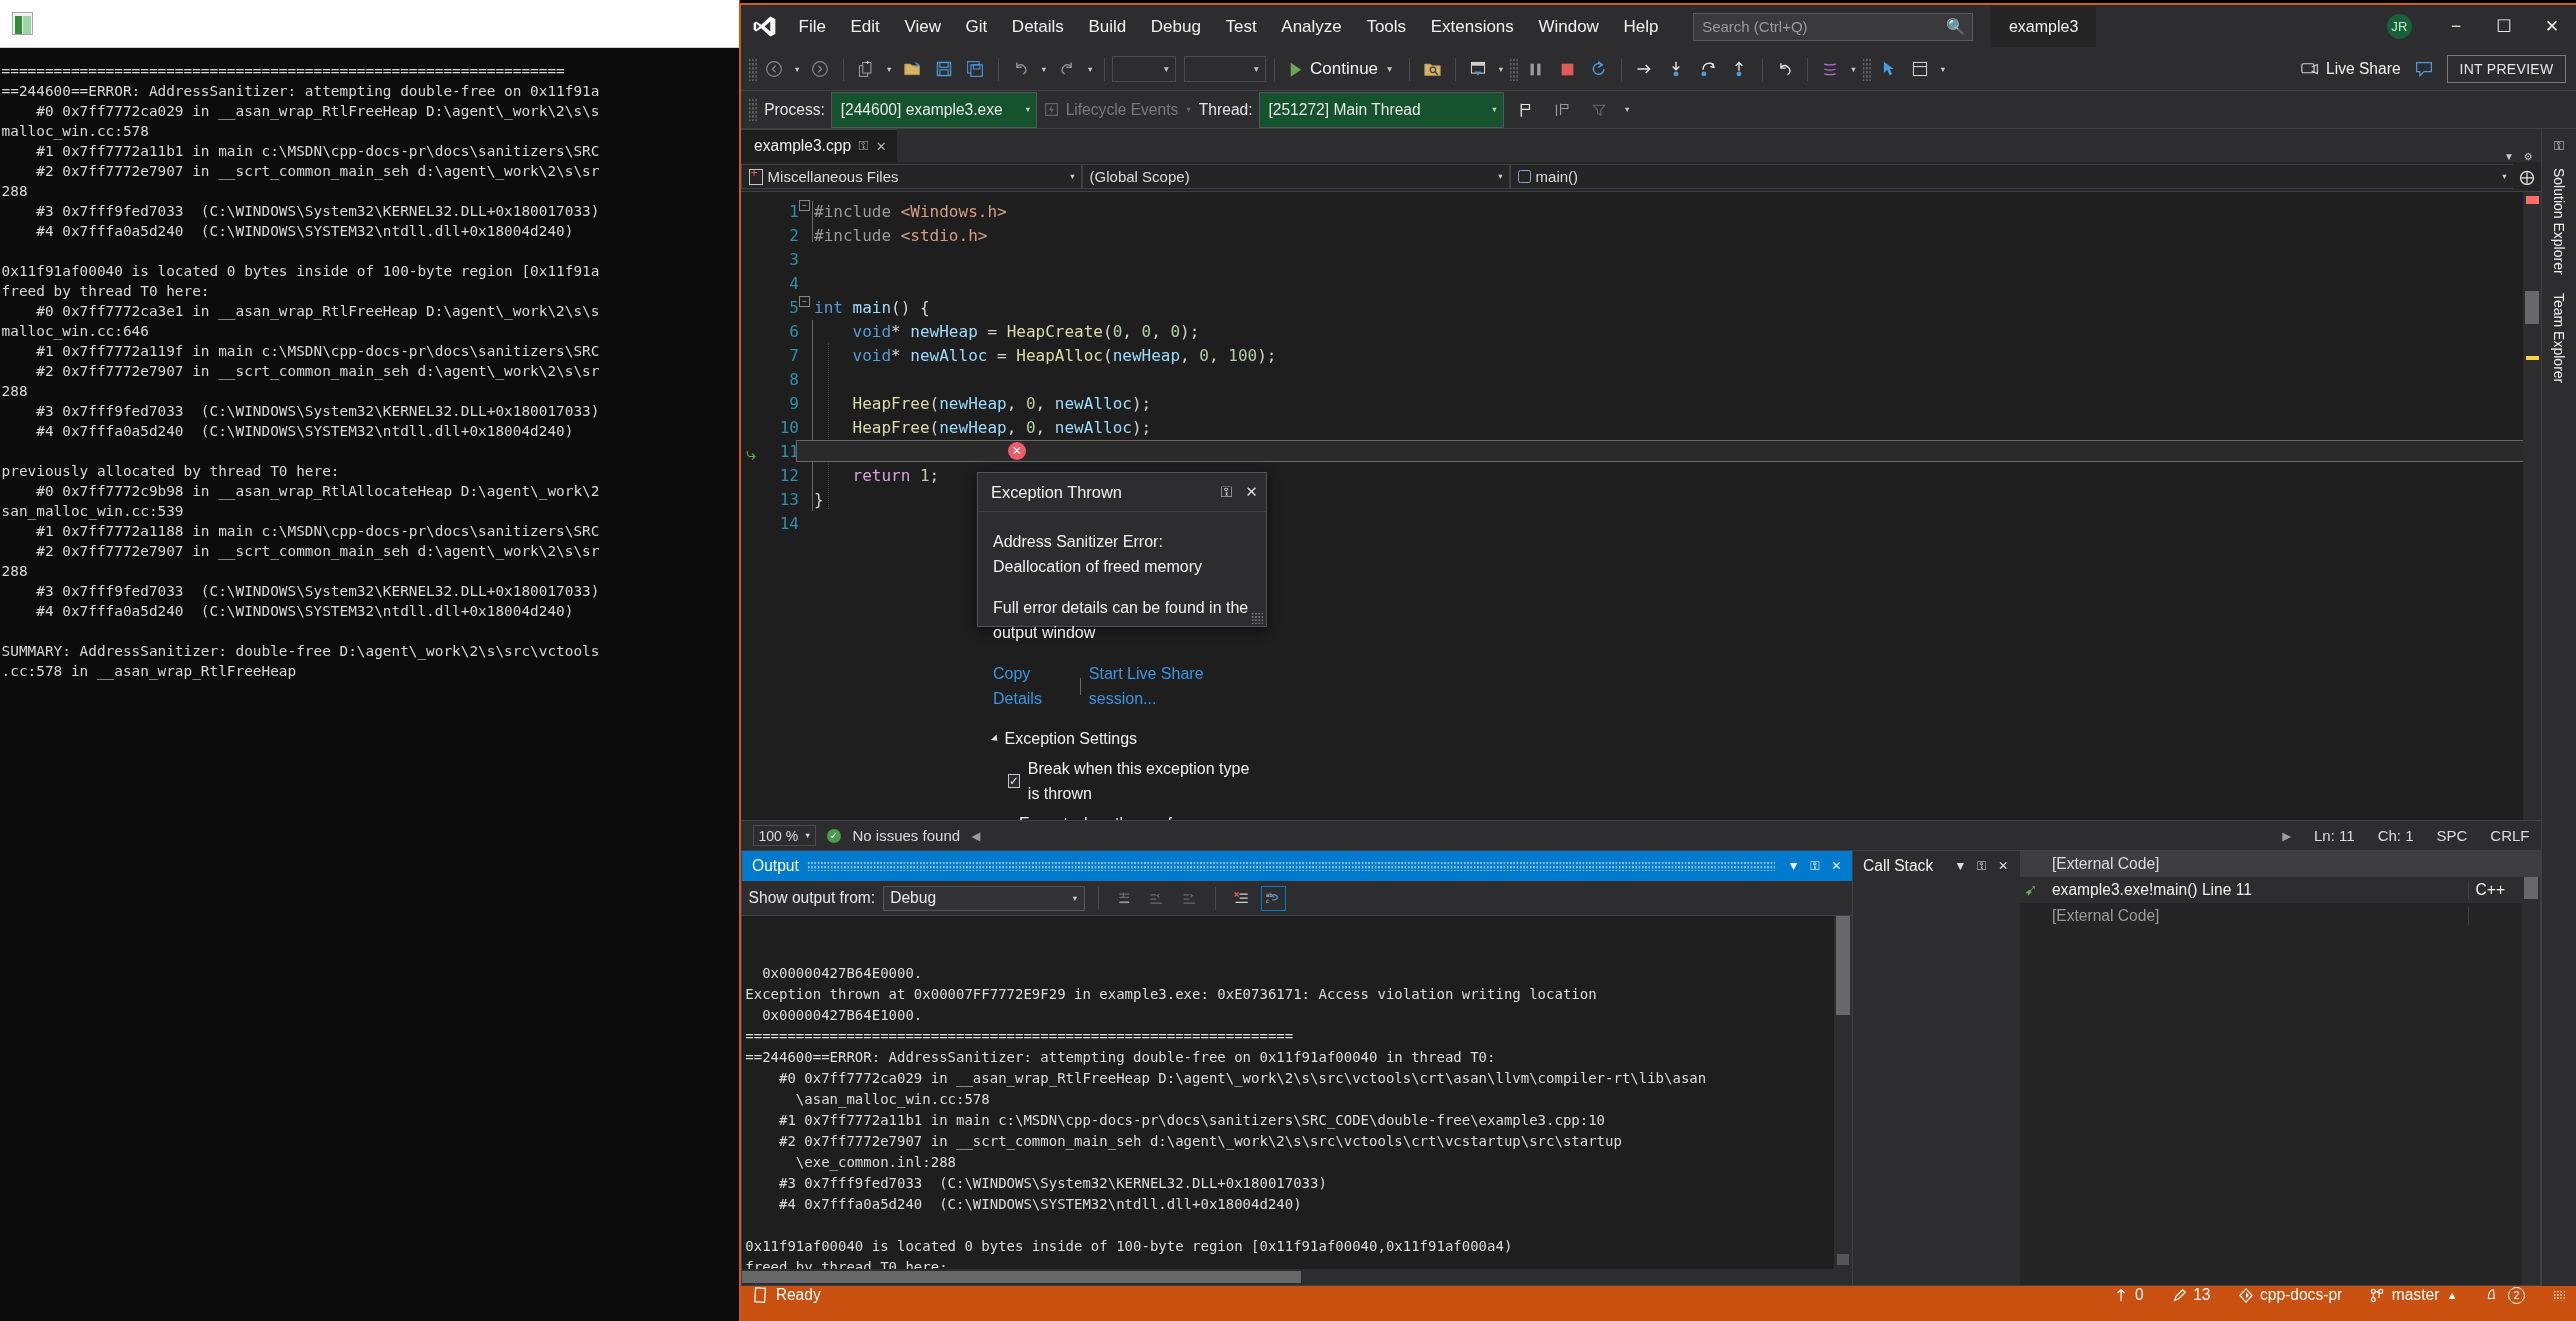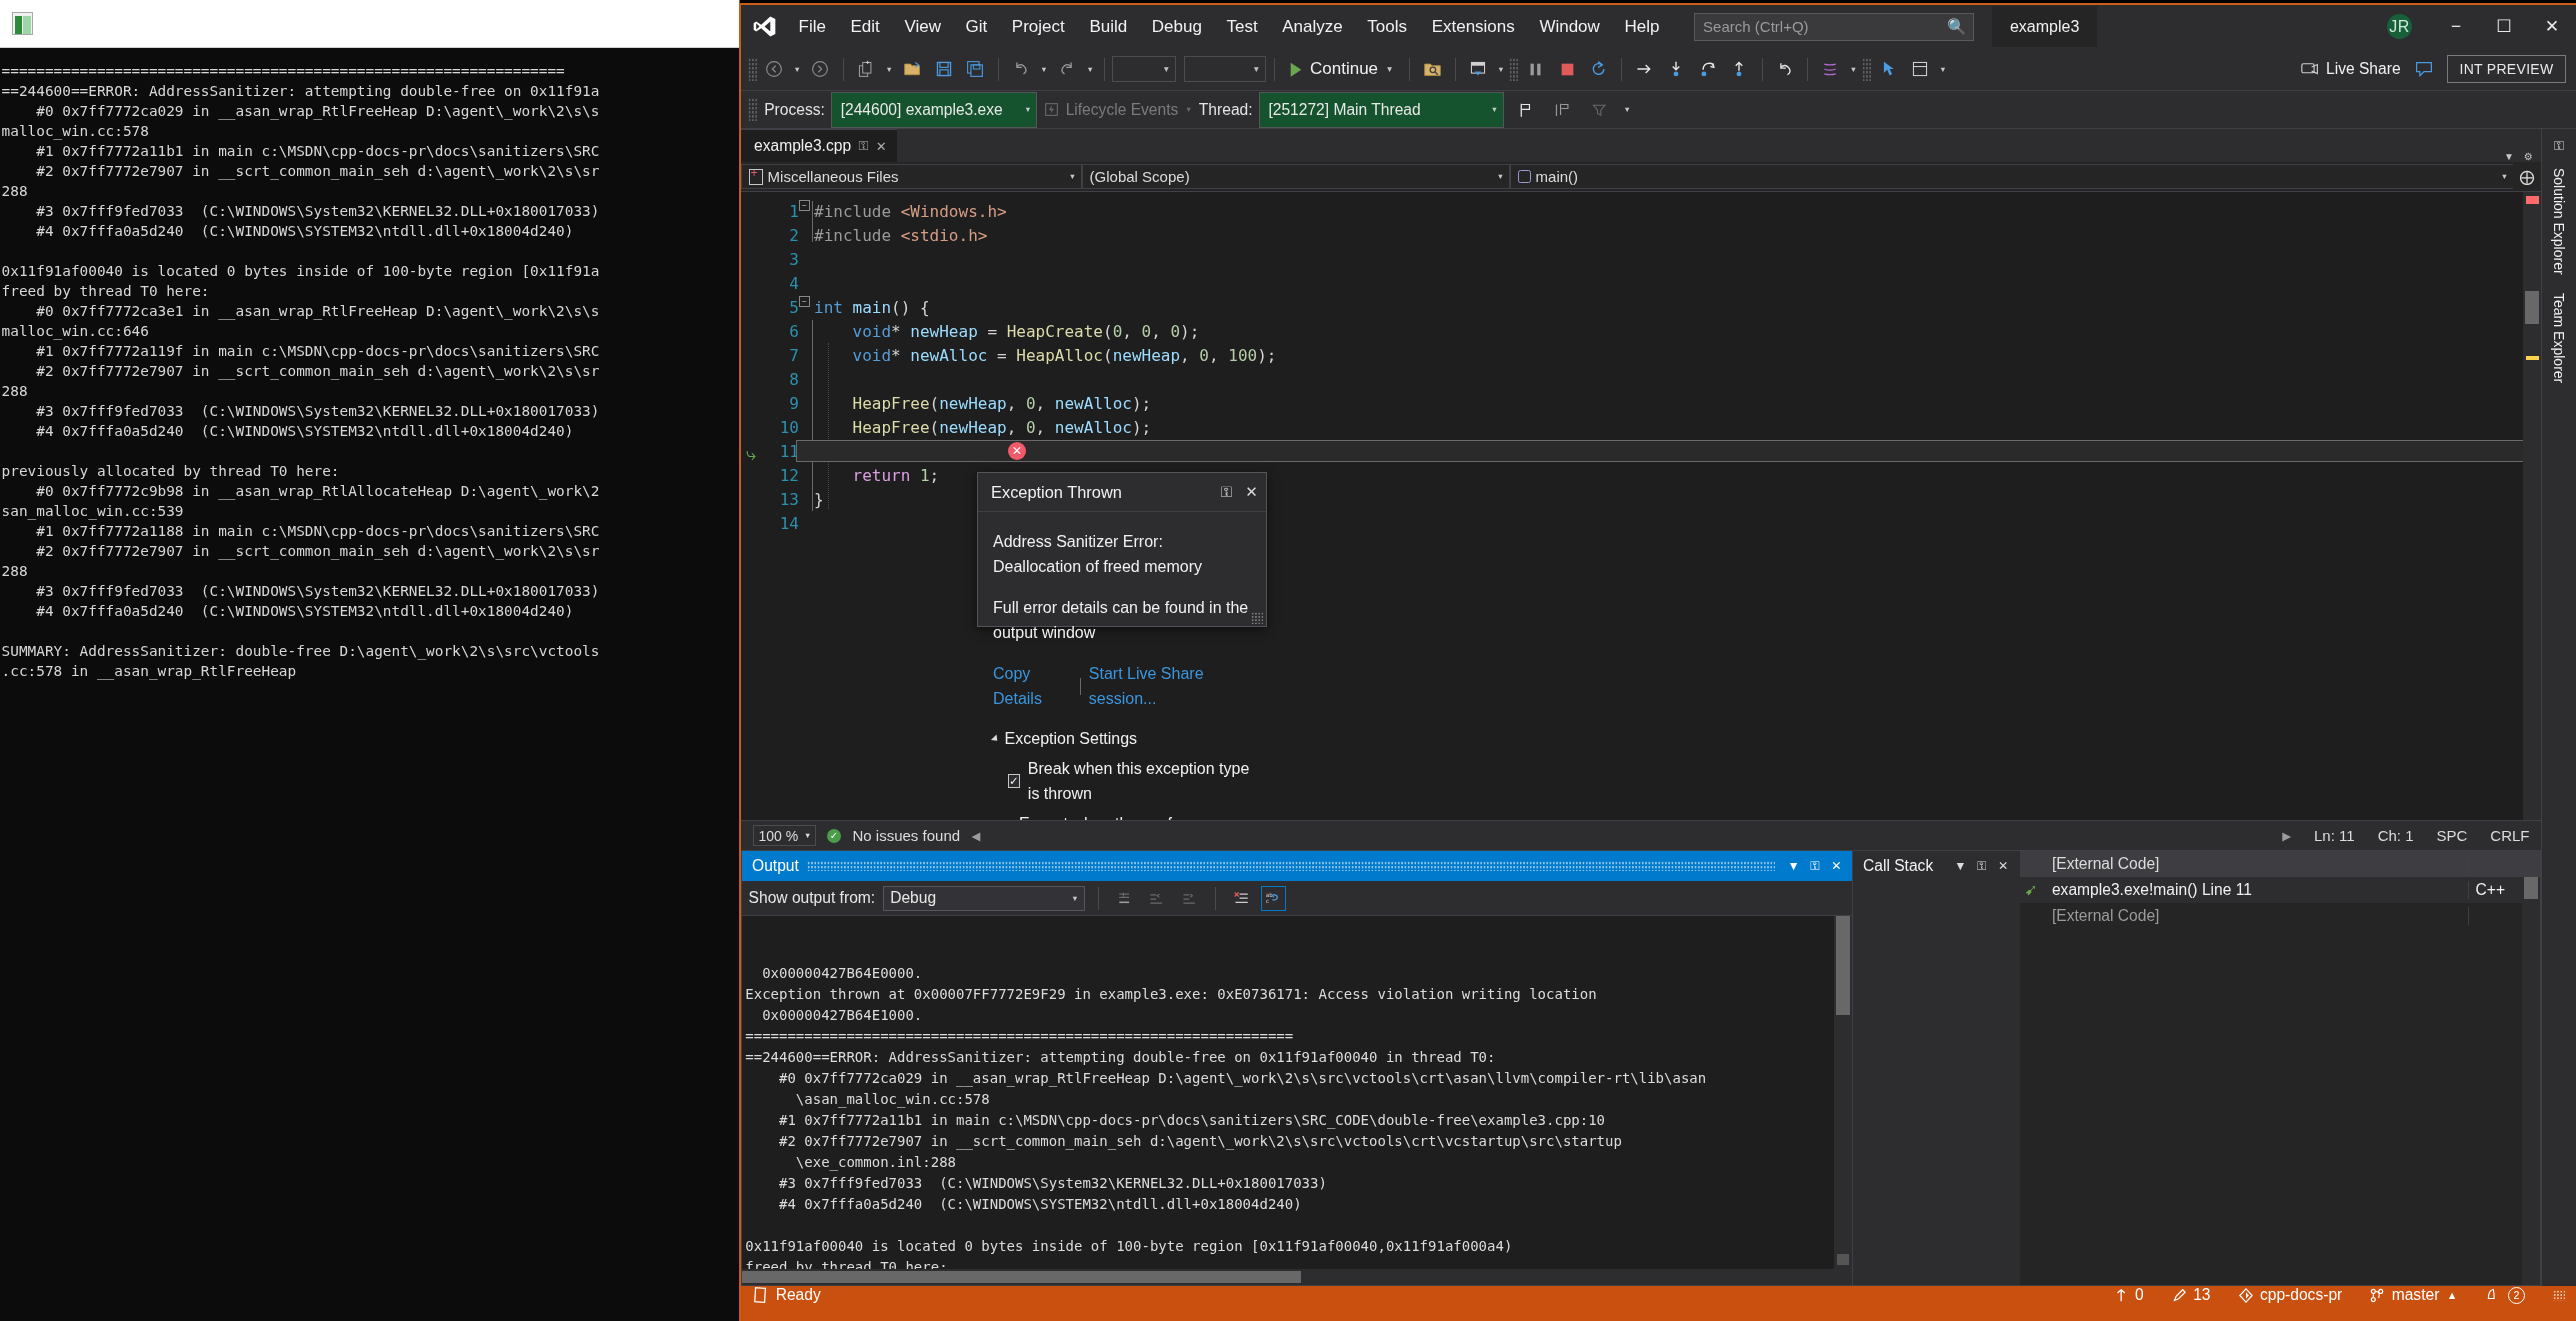--- a/index.html
+++ b/index.html
@@ -55,21 +55,21 @@
   }
   #vs-search .ph{ flex:1; white-space:nowrap; }
   #vs-search .mag{ font-size:15.6px; color:#c8c8c8; }
   #vs-proj-name{
     margin-left:18px; background:#252526; color:#f1f1f1; font-size:16px;
     padding:11.5px 18px; white-space:nowrap;
   }
   #titlebar-right{ margin-left:auto; display:flex; align-items:center; }
   #avatar{
     width:25px;height:25px;border-radius:50%;background:#17603a;color:#cfe9d9;
-    font-size:16px;display:flex;align-items:center;justify-content:center; margin-right:20px;
+    font-size:13px;display:flex;align-items:center;justify-content:center; margin-right:20px;
     letter-spacing:0.4px;
   }
   .wbtn{ width:48px;height:43px;display:flex;align-items:center;justify-content:center;
     color:#e8e8e8;font-size:17.3px; }
 
   
   #vs-toolbar{
     height:43px; background:#2d2d30; display:flex; align-items:center; flex:none;
     padding-left:6.6px; gap:1.6px; border-bottom:0.8px solid #3f3f46;
   }
@@ -269,21 +269,21 @@
         <path d="M22 3 L28 6 L28 24 L22 27 L11 17 L5 21 L2 19 L2 11 L5 9 L11 13 Z" fill="#ffffff"></path>
         <path d="M22 9 L22 21 L15 15 Z" fill="#2d2d30"></path>
         <path d="M5 11 L5 19 L9 15 Z" fill="#2d2d30"></path>
       </svg>
     </div>
     <div id="menu-strip">
       <div class="menu-item">File</div>
       <div class="menu-item">Edit</div>
       <div class="menu-item">View</div>
       <div class="menu-item">Git</div>
-      <div class="menu-item">Project</div>
+      <div class="menu-item">Details</div>
       <div class="menu-item">Build</div>
       <div class="menu-item">Debug</div>
       <div class="menu-item">Test</div>
       <div class="menu-item">Analyze</div>
       <div class="menu-item">Tools</div>
       <div class="menu-item">Extensions</div>
       <div class="menu-item">Window</div>
       <div class="menu-item">Help</div>
     </div>
     <div id="vs-search">

